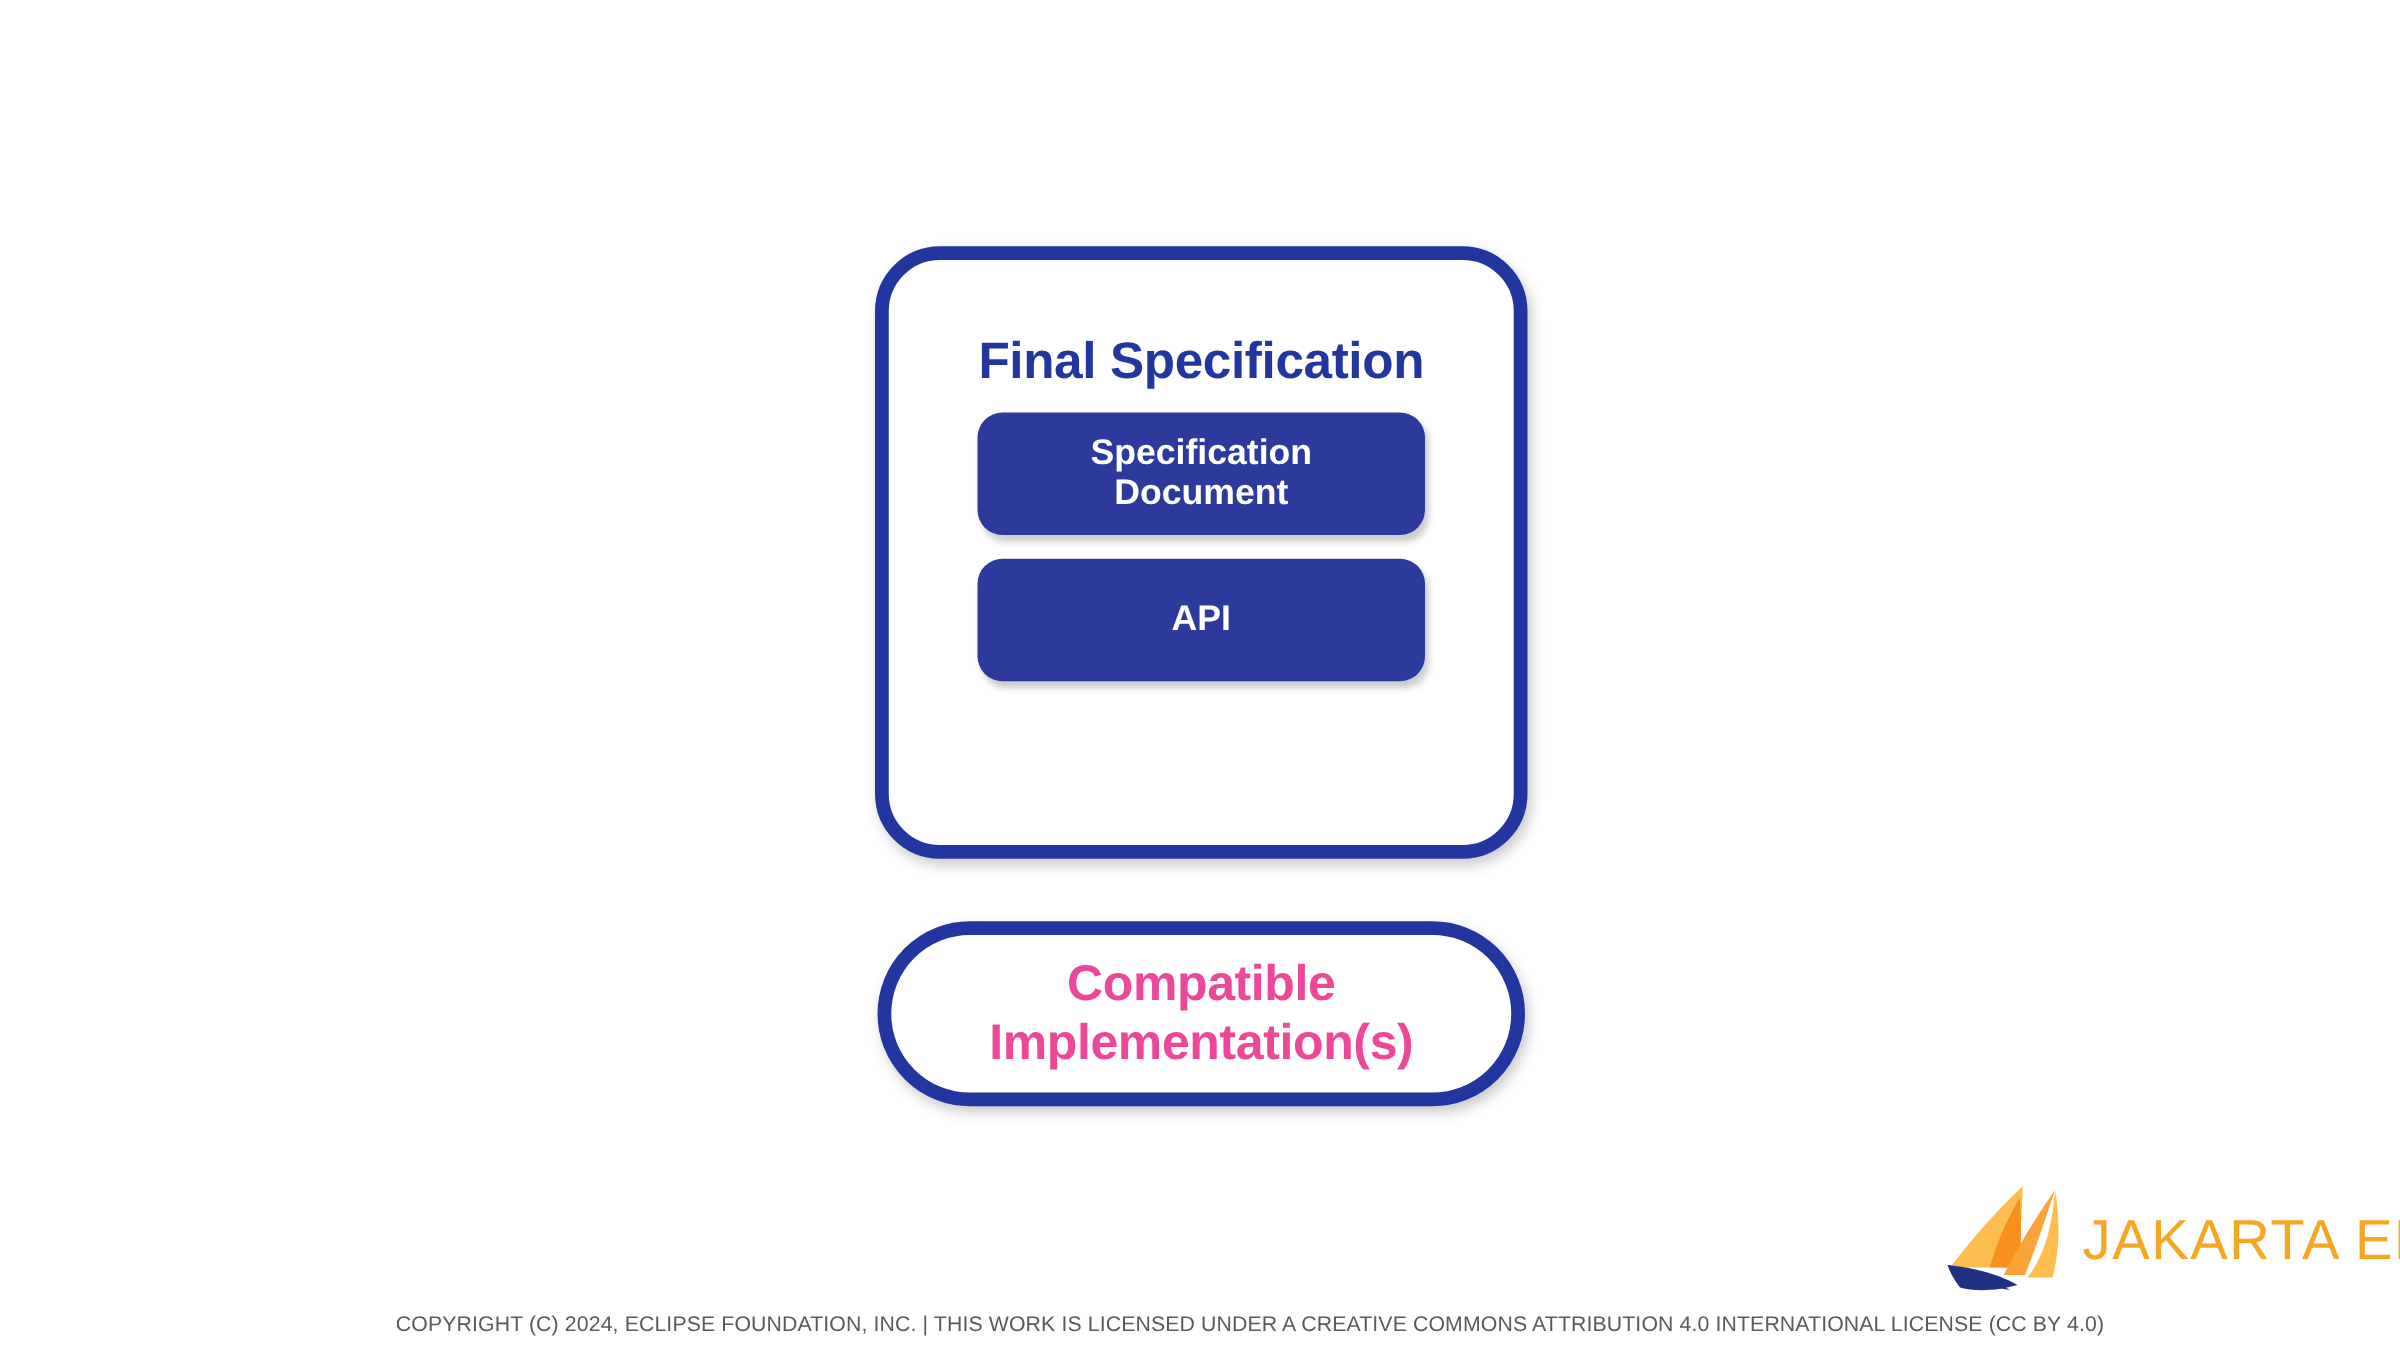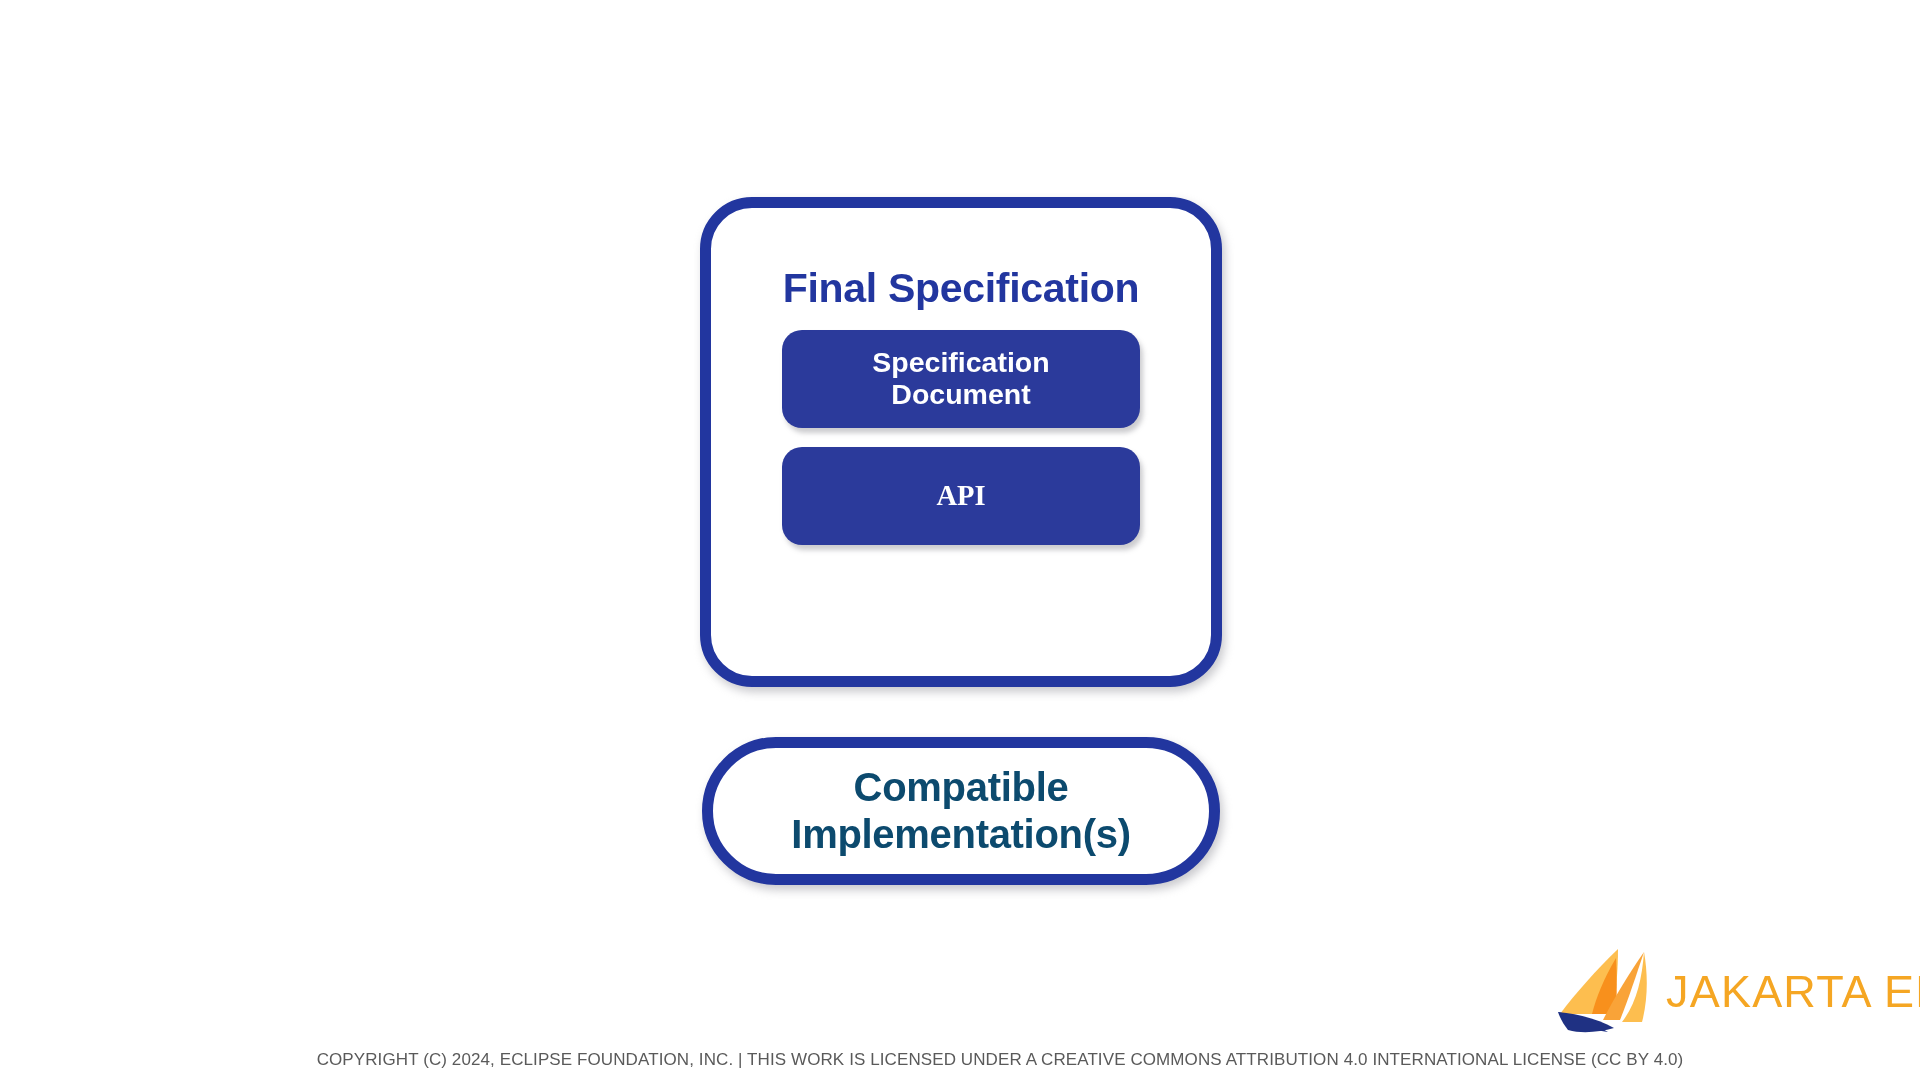--- a/index.html
+++ b/index.html
@@ -65,21 +65,21 @@
     font-size: 28.5px;
     display: flex;
     align-items: center;
     justify-content: center;
     text-align: center;
     line-height: 1.12;
     box-shadow: 3px 5px 5px rgba(120,120,130,0.38);
   }
 
   #spec-doc-box { top: 122px; height: 98px; }
-  #api-box      { top: 239px; height: 98px; font-family: Liberation Serif, serif; }
+  #api-box      { top: 239px; height: 98px; }
   #tck-box      { top: 351px; height: 98px; }
 
   
   #compatible-impl-pill {
     position: absolute;
     left: 702px;
     top: 737px;
     width: 518px;
     height: 148px;
     box-sizing: border-box;
@@ -87,21 +87,21 @@
     border-radius: 76px;
     background: #ffffff;
     display: flex;
     align-items: center;
     justify-content: center;
     filter: drop-shadow(3px 5px 5px rgba(120,120,130,0.40));
   }
   #compatible-impl-label {
     font-size: 40px;
     font-weight: bold;
-    color: #0c4a6e;
+    color: #ec4899;
     text-align: center;
     line-height: 1.17;
     letter-spacing: -0.3px;
     white-space: pre-line;
   }
 
   
   #jakarta-logo {
     position: absolute;
     left: 1556px;

